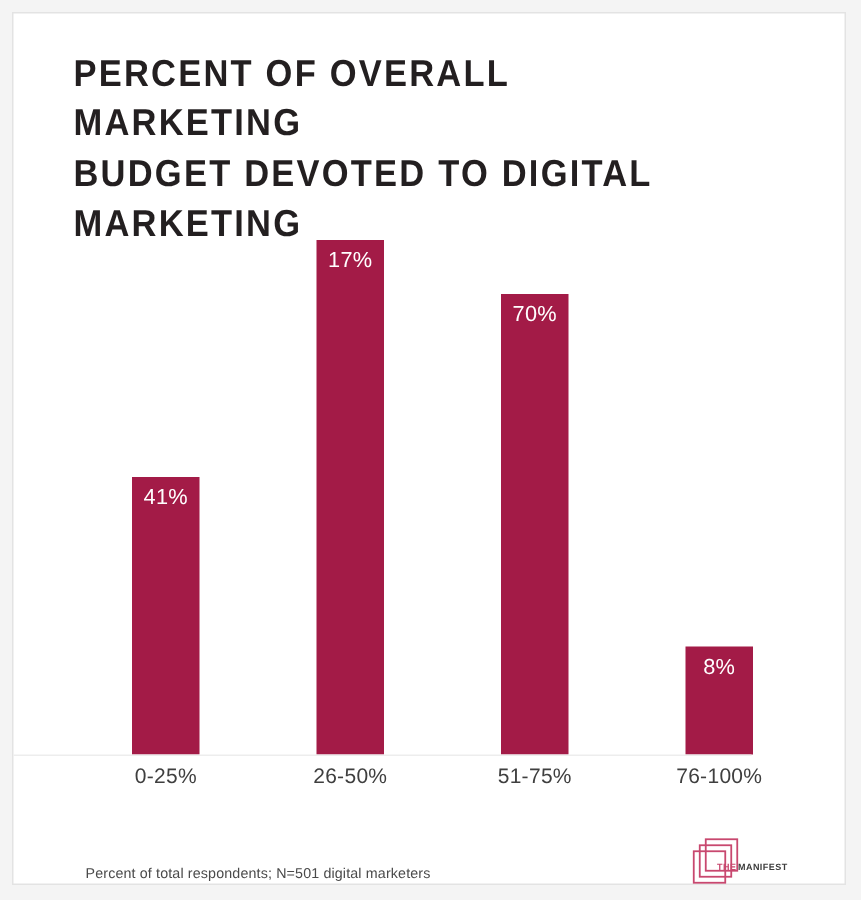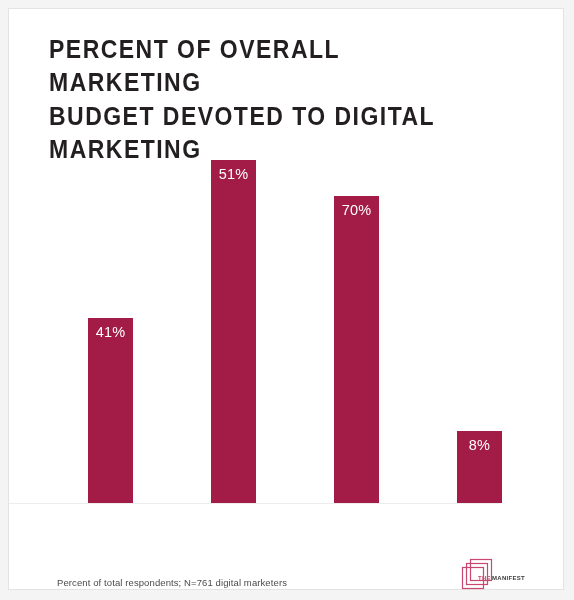--- a/index.html
+++ b/index.html
@@ -167,45 +167,51 @@
     <div class="bars">
 
       <div class="bar-slot">
         <div class="bar" style="height:49.5%">
           <span class="bar-value">41%</span>
         </div>
       </div>
 
       <div class="bar-slot">
         <div class="bar" style="height:91.7%">
-          <span class="bar-value">51%</span>
+          <span class="bar-value">17%</span>
         </div>
       </div>
 
       <div class="bar-slot">
         <div class="bar" style="height:82.1%">
           <span class="bar-value">70%</span>
         </div>
       </div>
 
       <div class="bar-slot">
         <div class="bar" style="height:19.3%">
           <span class="bar-value">8%</span>
         </div>
       </div>
 
     </div>
   </div>
 
   <div class="axis-line"></div>
 
+  <div class="categories">
+    <div class="cat-label">0-25%</div>
+    <div class="cat-label">26-50%</div>
+    <div class="cat-label">51-75%</div>
+    <div class="cat-label">76-100%</div>
+  </div>
 
   <div class="footer">
     <div class="footnotes">
-      <span class="footnote-line">Percent of total respondents; N=761 digital marketers</span>
+      <span class="footnote-line">Percent of total respondents; N=501 digital marketers</span>
     </div>
 
     <div class="logo">
       <svg width="66" height="33" viewBox="0 0 66 33" xmlns="http://www.w3.org/2000/svg" aria-hidden="true">
         <rect x="9.5" y="1.5" width="21" height="21" fill="none" stroke="#c8486f" stroke-width="1.2"></rect>
         <rect x="5.5" y="5.5" width="21" height="21" fill="none" stroke="#c8486f" stroke-width="1.2"></rect>
         <rect x="1.5" y="9.5" width="21" height="21" fill="none" stroke="#c8486f" stroke-width="1.2"></rect>
         <text class="logo-the" x="17" y="22">THE</text>
         <text class="logo-manifest" x="31" y="22">MANIFEST</text>
       </svg>

